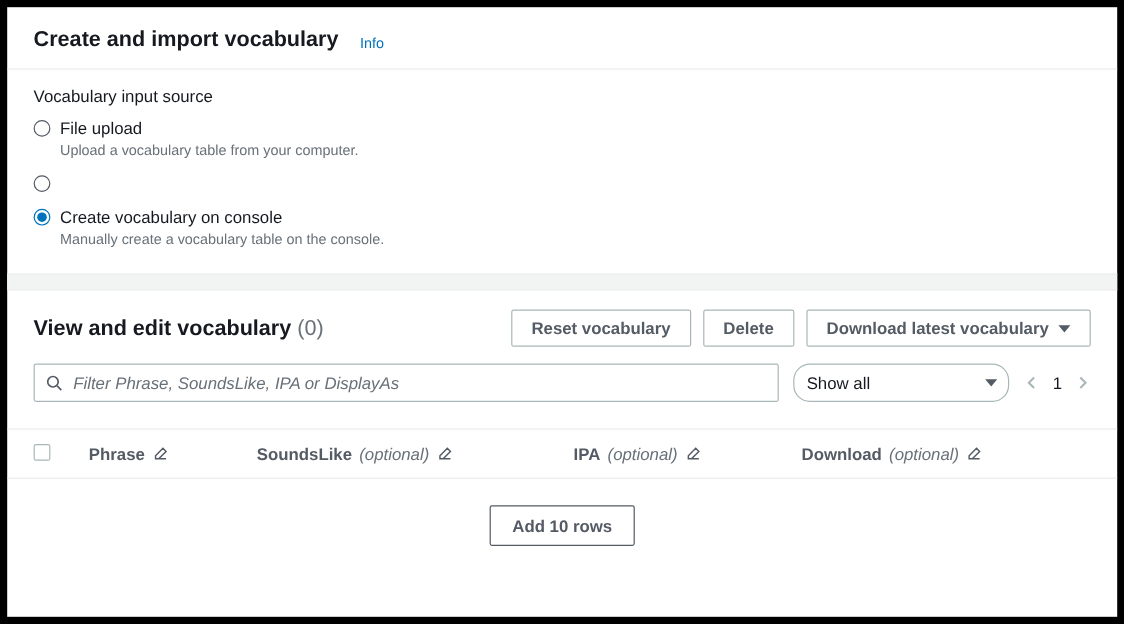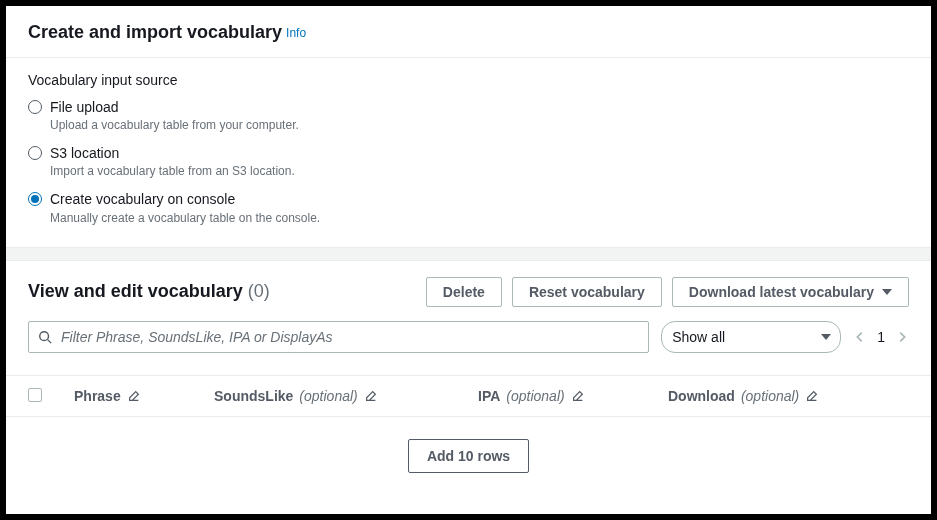--- a/index.html
+++ b/index.html
@@ -14,22 +14,22 @@
     background: #fff;
     width: 100%;
     height: 100%;
     display: flex;
     flex-direction: column;
   }
   .section-header {
     padding: 16px 22px 14px;
     border-bottom: 1px solid #e9ebed;
     display: flex;
-    align-items: center;
-    gap: 4px;
+    align-items: flex-end;
+    gap: 18px;
   }
   .section-header h1 {
     font-size: 18px;
     font-weight: 700;
     color: #16191f;
   }
   .info-link {
     font-size: 12px;
     color: #0073bb;
     font-weight: 400;
@@ -259,46 +259,42 @@
     <div class="radio-row">
       <div class="radio"></div>
       <div class="radio-text">
         <div class="label">File upload</div>
         <div class="desc">Upload a vocabulary table from your computer.</div>
       </div>
     </div>
 
     <div class="radio-row">
       <div class="radio"></div>
-      <div class="radio-text">
-        <div class="label">S3 location</div>
-        <div class="desc">Import a vocabulary table from an S3 location.</div>
-      </div>
     </div>
 
     <div class="radio-row">
       <div class="radio selected"></div>
       <div class="radio-text">
         <div class="label">Create vocabulary on console</div>
         <div class="desc">Manually create a vocabulary table on the console.</div>
       </div>
     </div>
   </div>
 
   <div class="gap"></div>
 
   <div class="view-edit">
     <div class="view-edit-top">
       <div class="view-edit-title">
         <span>View and edit vocabulary</span>
         <span class="count">(0)</span>
       </div>
       <div class="btn-row">
+        <button class="btn light">Reset vocabulary</button>
         <button class="btn light">Delete</button>
-        <button class="btn light">Reset vocabulary</button>
         <button class="btn light">
           <span>Download latest vocabulary</span>
           <span class="caret-down"></span>
         </button>
       </div>
     </div>
 
     <div class="filter-row">
       <div class="search-wrap">
         <svg viewBox="0 0 16 16" fill="none" stroke-width="1.6">

